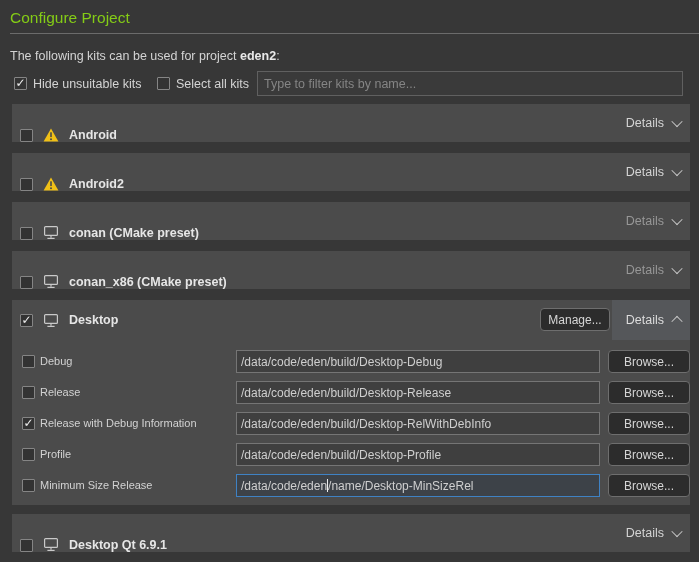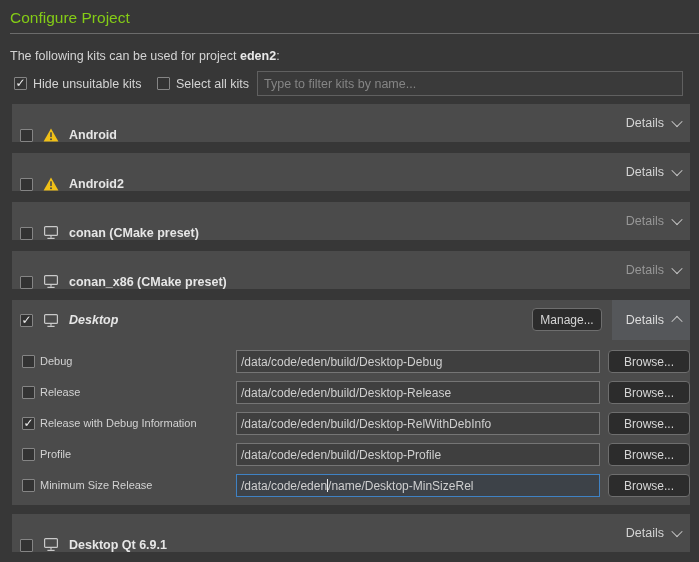--- a/index.html
+++ b/index.html
@@ -45,31 +45,31 @@
     margin-left:auto;display:flex;align-items:center;gap:9px;
     padding-right:9px;height:100%;font-size:12.5px;color:#d4d4d4;cursor:default;
   }
   .details.dim{color:#979797;}
   .chev{width:7px;height:7px;border-right:1.6px solid #c6c6c6;border-bottom:1.6px solid #c6c6c6;flex:0 0 auto;}
   .chev.down{transform:rotate(45deg) translate(-1px,-1px);}
   .chev.up{transform:rotate(-135deg) translate(-1px,-1px);}
 
   
   .desktop-panel{position:absolute;left:12px;top:300px;width:678px;height:205px;background:#4b4b4b;}
-  .panel-header{position:absolute;left:0;top:0;height:40px;display:flex;align-items:center;gap:10px;padding-left:8px;font-style:italic;}
+  .panel-header{position:absolute;left:0;top:0;height:40px;display:flex;align-items:center;gap:10px;padding-left:8px;}
   .details-tab{
     position:absolute;right:0;top:0;width:78px;height:40px;background:#55575a;
     display:flex;align-items:center;justify-content:flex-end;gap:9px;
     padding-right:9px;box-sizing:border-box;font-size:12.5px;color:#dcdcdc;cursor:default;
   }
   .btn{
     box-sizing:border-box;background:#2c2c2c;border:1px solid #6e6e6e;border-radius:4px;
     color:#d6d6d6;font-family:inherit;font-size:12px;cursor:default;padding:0;
   }
-  .manage-btn{position:absolute;right:88px;top:8px;width:70px;height:23px;}
+  .manage-btn{position:absolute;right:80px;top:8px;width:70px;height:23px;}
 
   .cfg-row{position:absolute;left:0;width:678px;height:23px;}
   .cfg-row .checkbox{position:absolute;left:10px;top:5px;}
   .cfg-label{position:absolute;left:28px;top:0;line-height:23px;font-size:11px;color:#d2d2d2;white-space:nowrap;}
   .path-input{
     position:absolute;left:224px;top:0;width:364px;height:23px;box-sizing:border-box;
     background:#3f3f3f;border:1px solid #757575;color:#cfcfcf;
     font-family:inherit;font-size:12px;padding:0 4px;outline:none;
   }
   .path-input.div{display:flex;align-items:center;white-space:pre;overflow:hidden;}

